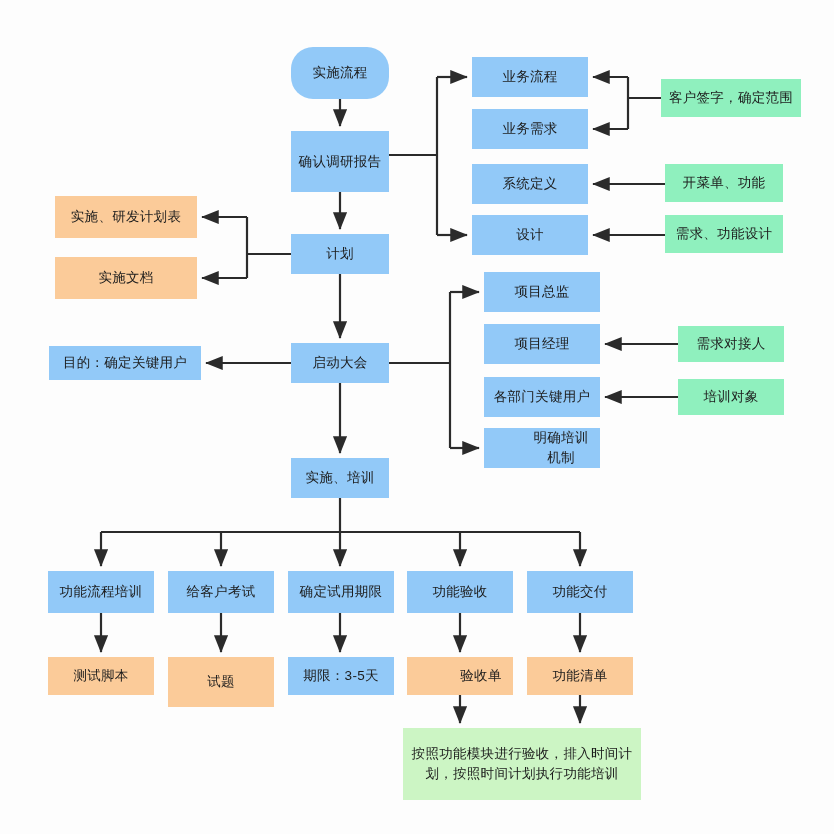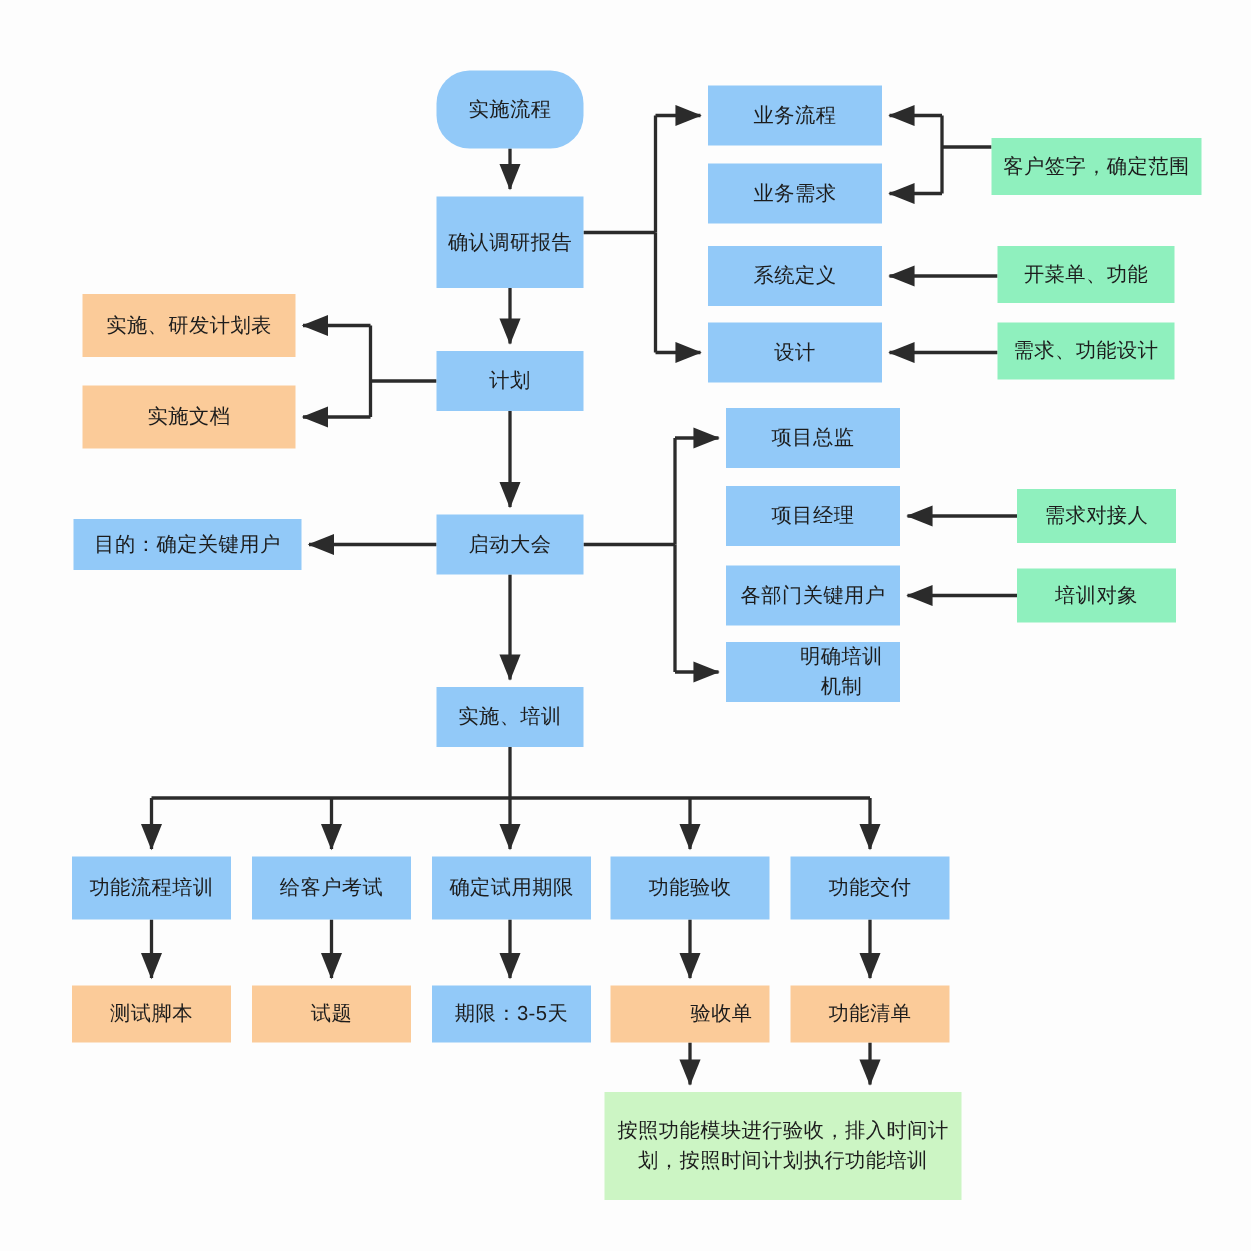--- a/index.html
+++ b/index.html
@@ -134,21 +134,21 @@
       </div>
       <div class="node blue" style="left: 472px; top: 109px; width: 116px; height: 40px;">
         <span>业务需求</span>
       </div>
       <div class="node blue" style="left: 472px; top: 164px; width: 116px; height: 40px;">
         <span>系统定义</span>
       </div>
       <div class="node blue" style="left: 472px; top: 215px; width: 116px; height: 40px;">
         <span>设计</span>
       </div>
-      <div class="node mint" style="left: 661px; top: 79px; width: 140px; height: 38px; margin-top: 13px;">
+      <div class="node mint" style="left: 661px; top: 79px; width: 140px; height: 38px;">
         <span>客户签字，确定范围</span>
       </div>
       <div class="node mint" style="left: 665px; top: 164px; width: 118px; height: 38px;">
         <span>开菜单、功能</span>
       </div>
       <div class="node mint" style="left: 665px; top: 215px; width: 118px; height: 38px;">
         <span>需求、功能设计</span>
       </div>
       <div class="node orange" style="left: 55px; top: 196px; width: 142px; height: 42px;">
         <span>实施、研发计划表</span>
@@ -188,21 +188,21 @@
       </div>
       <div class="node blue" style="left: 407px; top: 571px; width: 106px; height: 42px;">
         <span>功能验收</span>
       </div>
       <div class="node blue" style="left: 527px; top: 571px; width: 106px; height: 42px;">
         <span>功能交付</span>
       </div>
       <div class="node orange" style="left: 48px; top: 657px; width: 106px; height: 38px;">
         <span>测试脚本</span>
       </div>
-      <div class="node orange" style="left: 168px; top: 657px; width: 106px; height: 38px;">
+      <div class="node orange" style="left: 168px; top: 657px; width: 106px; height: 50px;">
         <span>试题</span>
       </div>
       <div class="node blue" style="left: 288px; top: 657px; width: 106px; height: 38px;">
         <span>期限：3-5天</span>
       </div>
       <div class="node orange" style="left: 407px; top: 657px; width: 106px; height: 38px; padding-left: 48px;">
         <span>验收单</span>
       </div>
       <div class="node orange" style="left: 527px; top: 657px; width: 106px; height: 38px;">
         <span>功能清单</span>

